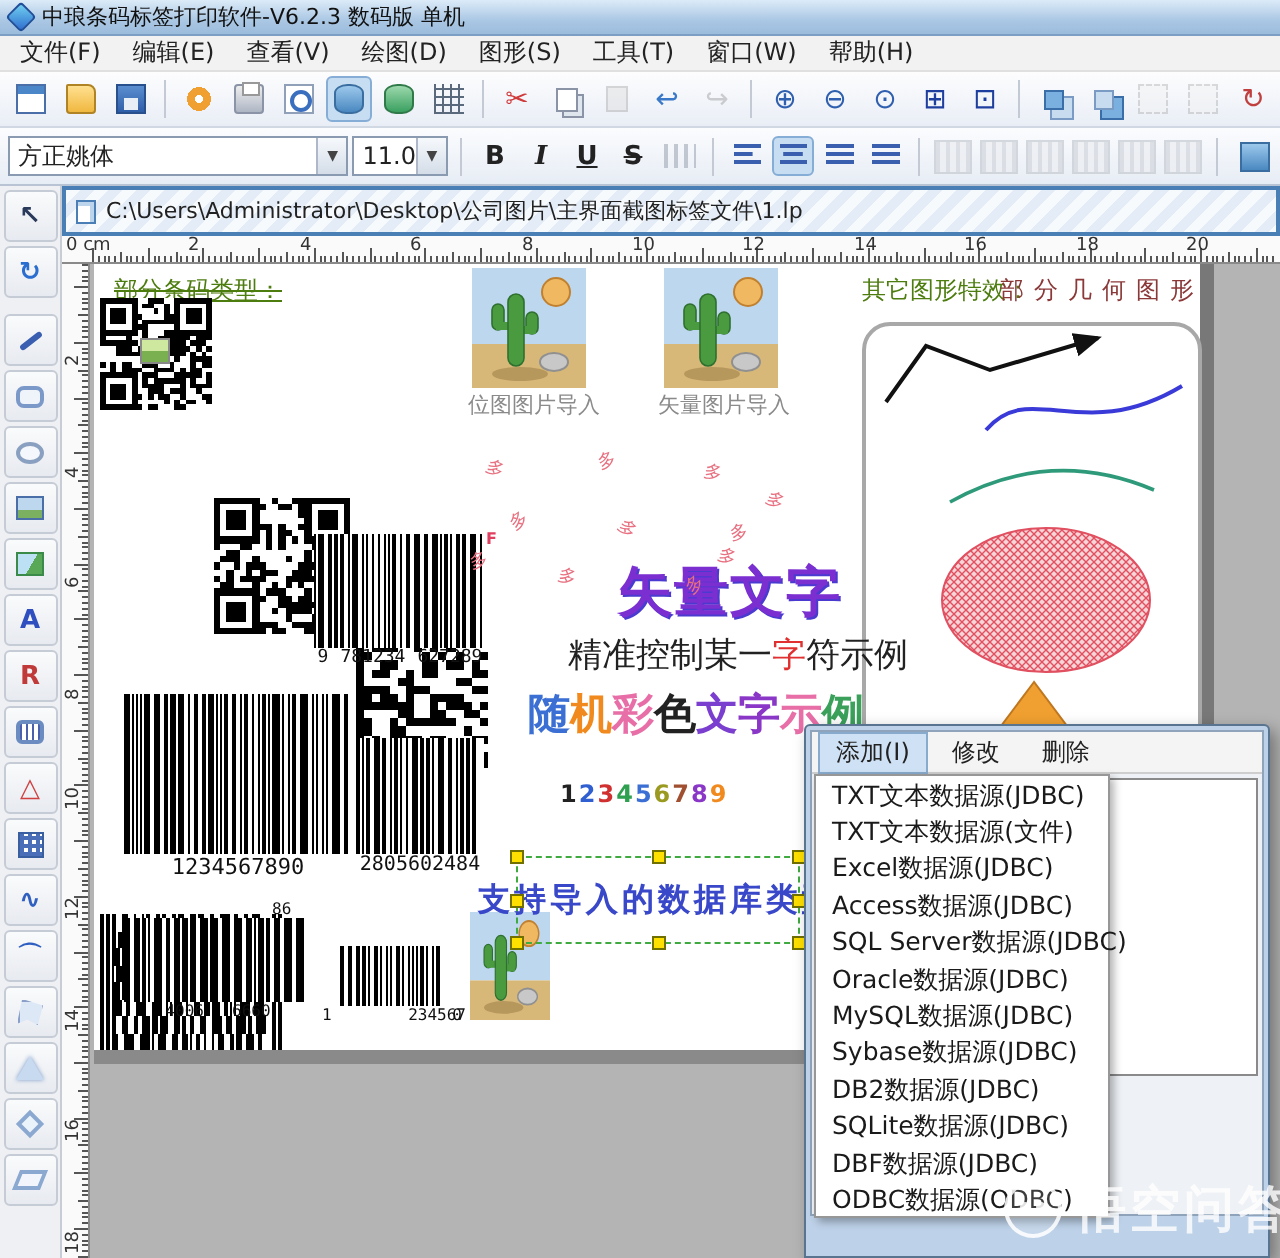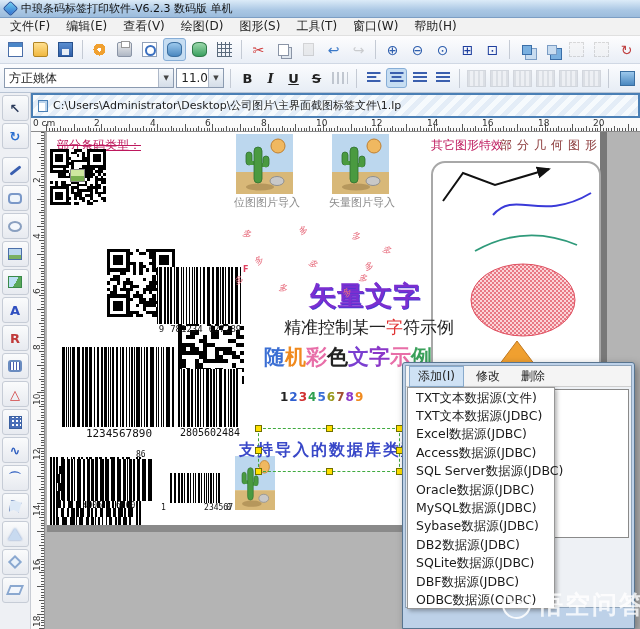--- a/index.html
+++ b/index.html
@@ -92,21 +92,21 @@
 .rnum { position:absolute; font-size:9px; color:#333; }
 .vrnum { transform:rotate(-90deg); transform-origin:left top; }
 .belowrulers { flex:1; display:flex; min-height:0; }
 .canvasarea { position:relative; flex:1; background:#b4b4b4; overflow:hidden; }
 .page { position:absolute; left:2px; top:0; width:553px; height:393px; background:#fff; }
 .pshadow-r { position:absolute; left:555px; top:0; width:7px; height:400px; background:#787878; }
 .pshadow-b { position:absolute; left:2px; top:393px; width:560px; height:7px; background:#8a8a8a; }
 
 
 .pobj { position:absolute; }
-.lbl { font-size:12px; color:#be185d; white-space:nowrap; }
+.lbl { font-size:12px; color:#4d7c0f; white-space:nowrap; }
 .caption { font-size:11px; color:#8a8a8a; white-space:nowrap;text-align:center; }
 .barcode { background:#fff; font-size:0; overflow:hidden; white-space:nowrap; }
 .barcode i { display:inline-block; height:100%; background:#000; vertical-align:top; }
 .bdigits { font-family:"DejaVu Sans Mono","Liberation Mono",monospace; font-size:9px; color:#111; white-space:nowrap; }
 .qr { display:grid; position:relative; background:#fff; }
 .qr b { background:#000; }
 .pdf417 { display:flex; flex-direction:column; position:relative; background:#fff; }
 .pdf417 .row { flex:1; overflow:hidden; white-space:nowrap; font-size:0; }
 .pdf417 .row i { display:inline-block; height:100%; background:#000; vertical-align:top; }
 .pdf417::before,.pdf417::after { content:""; position:absolute; top:0; bottom:0; width:5px; background:repeating-linear-gradient(90deg,#000 0 2px,#fff 2px 3px); }
@@ -2079,22 +2079,22 @@
 <div class="dialog">
   <div class="dlg-inner">
     <div class="dlg-menubar" id="dlgmenu">
         <span class="dlg-menu-item active">添加(I)</span>
         <span class="dlg-menu-item">修改</span>
         <span class="dlg-menu-item">删除</span>
       </div>
     <div class="dlg-body">
       <div class="dlg-listbox"></div>
       <div class="dropdown" id="dropdown">
+          <div class="dd-item">TXT文本数据源(JDBC)</div>
           <div class="dd-item">TXT文本数据源(文件)</div>
-          <div class="dd-item">TXT文本数据源(JDBC)</div>
           <div class="dd-item">Excel数据源(JDBC)</div>
           <div class="dd-item">Access数据源(JDBC)</div>
           <div class="dd-item">SQL Server数据源(JDBC)</div>
           <div class="dd-item">Oracle数据源(JDBC)</div>
           <div class="dd-item">MySQL数据源(JDBC)</div>
           <div class="dd-item">Sybase数据源(JDBC)</div>
           <div class="dd-item">DB2数据源(JDBC)</div>
           <div class="dd-item">SQLite数据源(JDBC)</div>
           <div class="dd-item">DBF数据源(JDBC)</div>
           <div class="dd-item">ODBC数据源(ODBC)</div>

